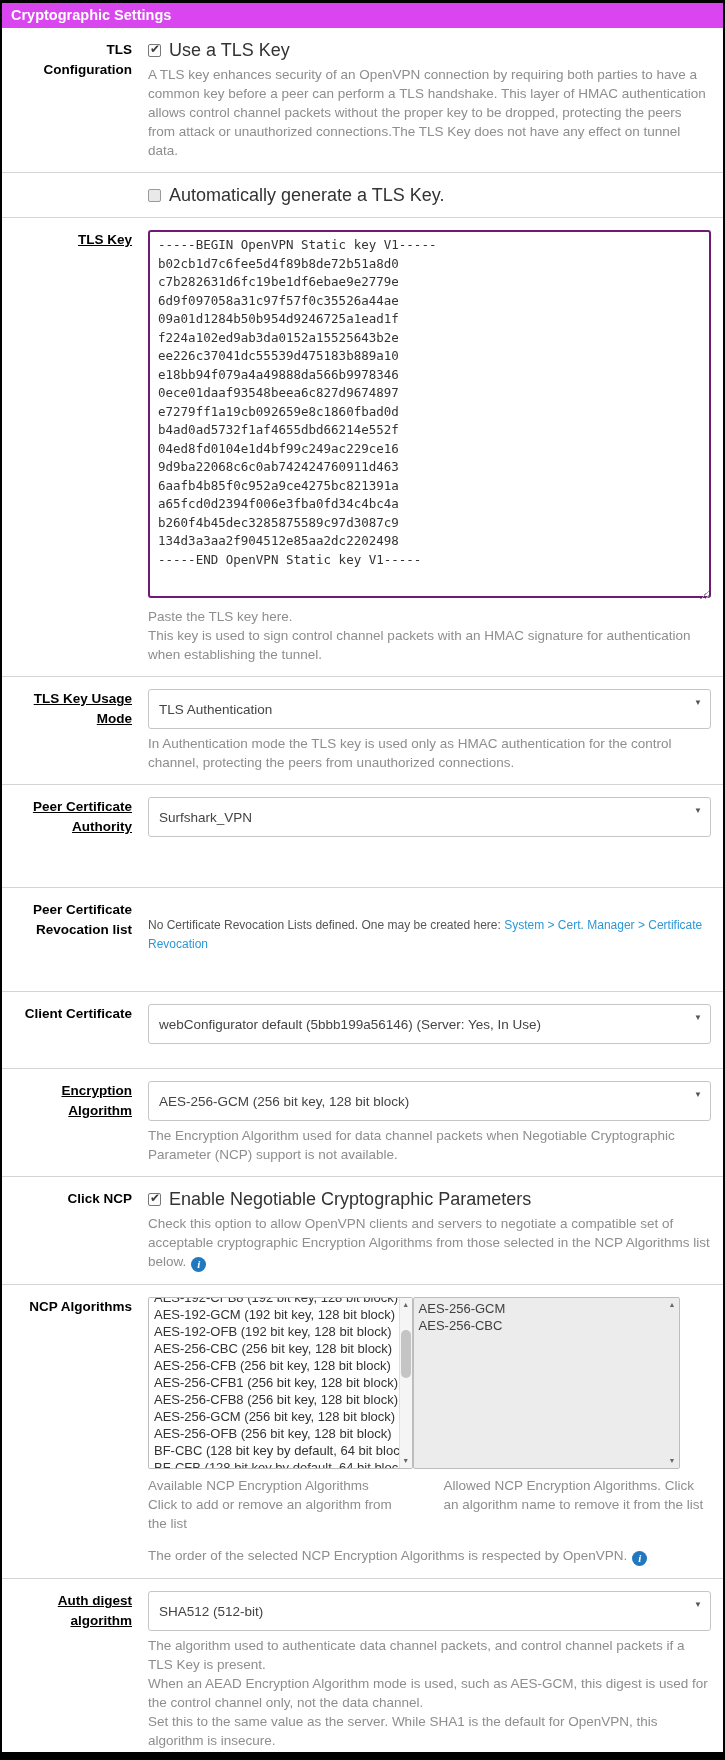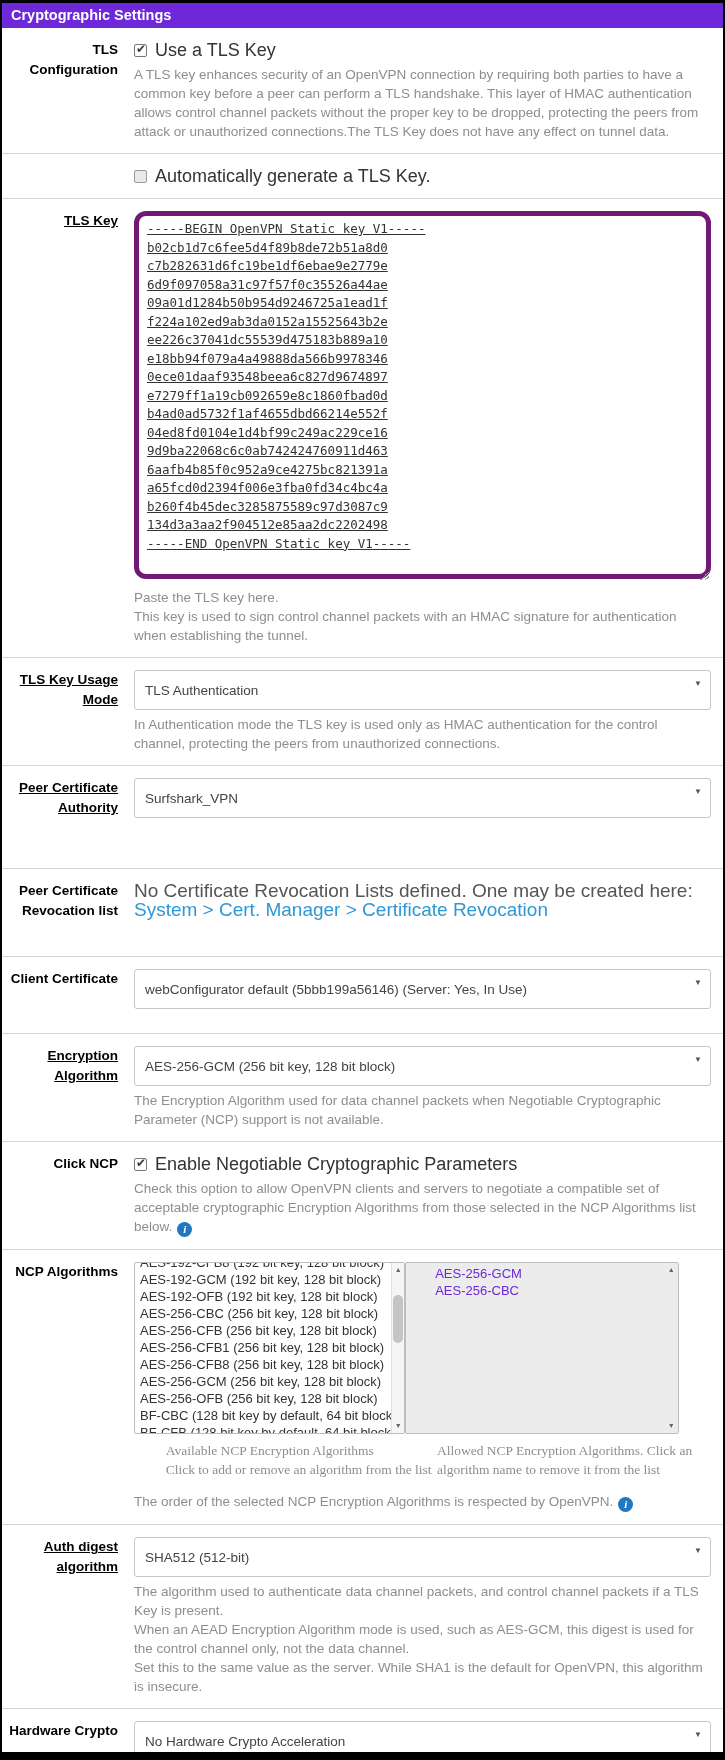--- a/index.html
+++ b/index.html
@@ -10,30 +10,30 @@
     width:725px; height:1760px; overflow:hidden;
   }
   .panel {
     margin:3px 2px 0 2px;
     height:1749px;
     background:#fff;
     overflow:hidden;
     position:relative;
   }
   .panel-heading {
-    background:#6d28d9;
+    background:#d946ef;
     color:#fff;
     font-size:14.5px;
     font-weight:bold;
     padding:4px 10px 5px 9px;
     line-height:16px;
   }
   .frow {
     display:flex;
-    padding:10px 12px 12px 6px;
+    padding:10px 12px 12px 20px;
     border-bottom:1px solid #d4d4d4;
   }
   .lbl {
     width:110px;
     min-width:110px;
     margin-right:16px;
     text-align:right;
     font-weight:bold;
     color:#000;
     font-size:13.5px;
@@ -50,74 +50,74 @@
   }
   .cb.checked { background:#fdfdfd; border-color:#787878; }
   .cb.checked::after {
     content:"\2714";
     position:absolute; left:1px; top:-3px;
     font-size:12px; color:#3c3c3c;
   }
   .cbl { font-size:18px; color:#333; line-height:20px; }
   .help { color:#8e8e8e; font-size:13.5px; line-height:19px; margin-top:5px; }
   .help.nogap { }
-  .statictext { color:#555; font-size:19px; line-height:19px; }
+  .statictext { color:#555; font-size:12px; line-height:19px;margin-top:16px; }
   a.lnk { color:#2e97d5; text-decoration:none; cursor:pointer; }
   .sel {
     height:40px; border:1px solid #c6c6c6; border-radius:3px; background:#fff;
     position:relative; display:flex; align-items:center;
     padding:0 24px 0 10px; cursor:pointer;
   }
   .sel .val { font-size:13.5px; color:#444; white-space:nowrap; overflow:hidden; }
   .sel .caret {
     position:absolute; right:8px; top:8px;
     font-size:8px; color:#555; line-height:10px;
   }
   textarea.key {
     width:100%; height:368px; resize:none; outline:none;
-    border:5px solid #701a75; border-radius:12px;
+    border:2px solid #701a75; border-radius:3px;
     font-family:"DejaVu Sans Mono", monospace;
     font-size:12.5px; line-height:18.5px; color:#333;
-    padding:4px 8px; overflow:hidden; white-space:pre;text-decoration:underline;
+    padding:4px 8px; overflow:hidden; white-space:pre;
   }
   .ta-wrap { position:relative; }
   .ta-handle {
     position:absolute; right:2px; bottom:3px; width:10px; height:10px;
     background:
       linear-gradient(135deg, transparent 0 55%, #999 55% 62%, transparent 62% 78%, #999 78% 85%, transparent 85%);
     cursor:nwse-resize;
   }
   .lists { display:flex; }
   .lbox {
     width:47%; height:172px; border:1px solid #bdbdbd; border-radius:2px;
     position:relative; overflow:hidden; background:#fff;
   }
   .lbox.gray { background:#ececec; width:47.5%; }
   .lbox .items { margin-top:-9px; padding-top:0; }
   .lbox.gray .items { margin-top:2px; }
   .opt {
     font-size:13px; line-height:17px; color:#333;
     white-space:nowrap; overflow:hidden; padding:0 2px 0 5px; cursor:pointer;
   }
-  .lbox.gray .opt { color:#6d28d9;margin-left:24px; }
+  .lbox.gray .opt { color:#404040; }
   .sbar {
     position:absolute; top:0; right:0; bottom:0; width:13px;
     background:#f5f5f5; border-left:1px solid #e0e0e0;
   }
   .sbar .up, .sbar .dn {
     position:absolute; left:0; width:12px; text-align:center;
     font-size:7px; color:#666; line-height:10px; cursor:pointer;
   }
   .sbar .up { top:2px; } .sbar .dn { bottom:2px; }
   .sbar .thumb {
     position:absolute; left:1px; width:10px; top:32px; height:48px;
     background:#c4c4c4; border-radius:5px; cursor:grab;
   }
   .sbar.bare { background:#ececec; border-left:none; }
-  .captions { display:flex; justify-content:flex-end; margin-top:7px;font-family:Liberation Serif, serif; }
+  .captions { display:flex; justify-content:space-between; margin-top:7px; }
   .captions .cap { width:47%; color:#8e8e8e; font-size:13.5px; line-height:19px; }
   .captions .cap.r { width:47.5%; }
   .ordernote { margin-top:13px; color:#8e8e8e; font-size:13.5px; line-height:19px; }
   .info-i {
     display:inline-block; width:15px; height:15px; border-radius:50%;
     background:#2178be; color:#fff; text-align:center;
     font-size:11px; line-height:15px; font-weight:bold;
     font-family:"Liberation Serif", serif; font-style:italic;
     vertical-align:-2px; margin-left:5px;
   }

